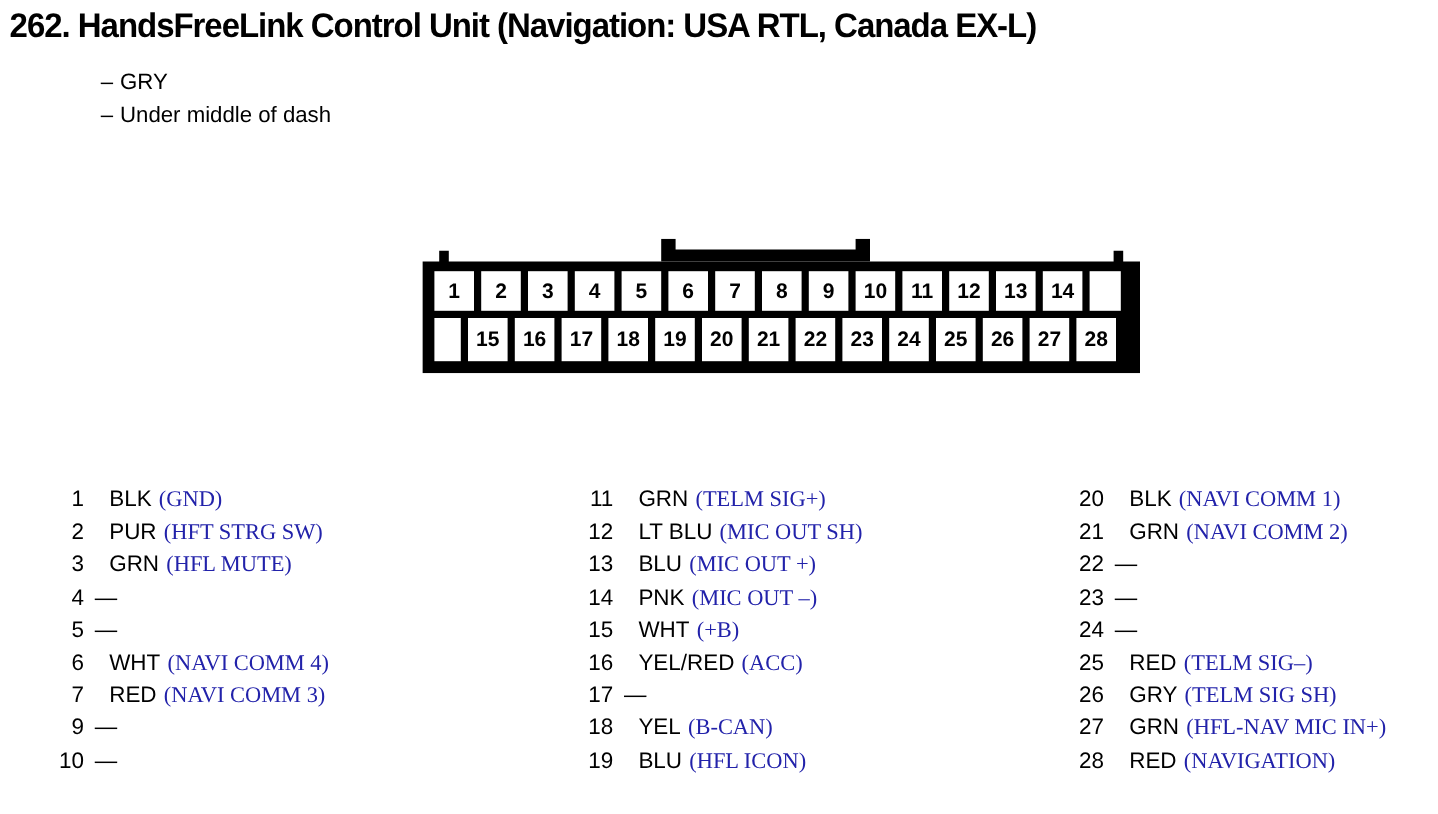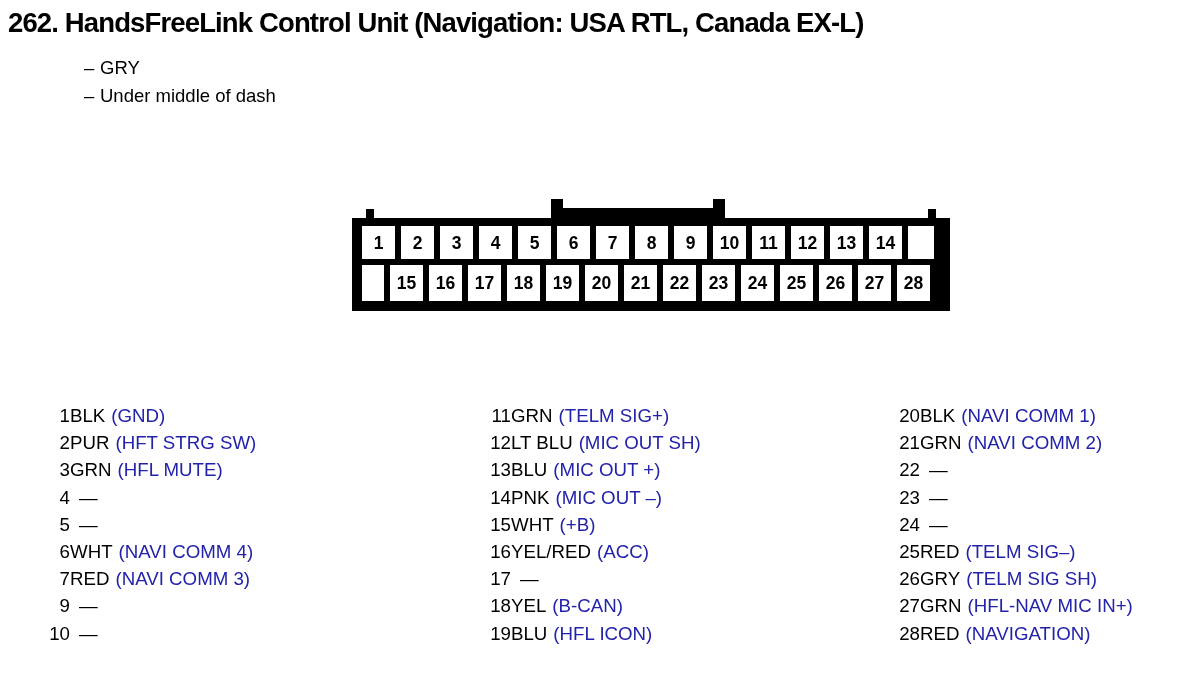--- a/index.html
+++ b/index.html
@@ -81,25 +81,26 @@
     height: 27.2px;
   }
   .pin-num {
     display: inline-block;
     width: 26px;
     text-align: right;
     color: #000000;
   }
   .pin-color {
     color: #000000;
-    margin-left: 0;
+    margin-left: 21px;
   }
   .pin-signal {
     color: #2222aa;
     margin-left: 6px;
+    font-family: Liberation Serif, serif;
   }
   .pin-empty {
     color: #000000;
     margin-left: 9px;
   }
 </style>
 </head>
 <body>
 
 <div id="page-title">262. HandsFreeLink Control Unit (Navigation: USA RTL, Canada EX-L)</div>

